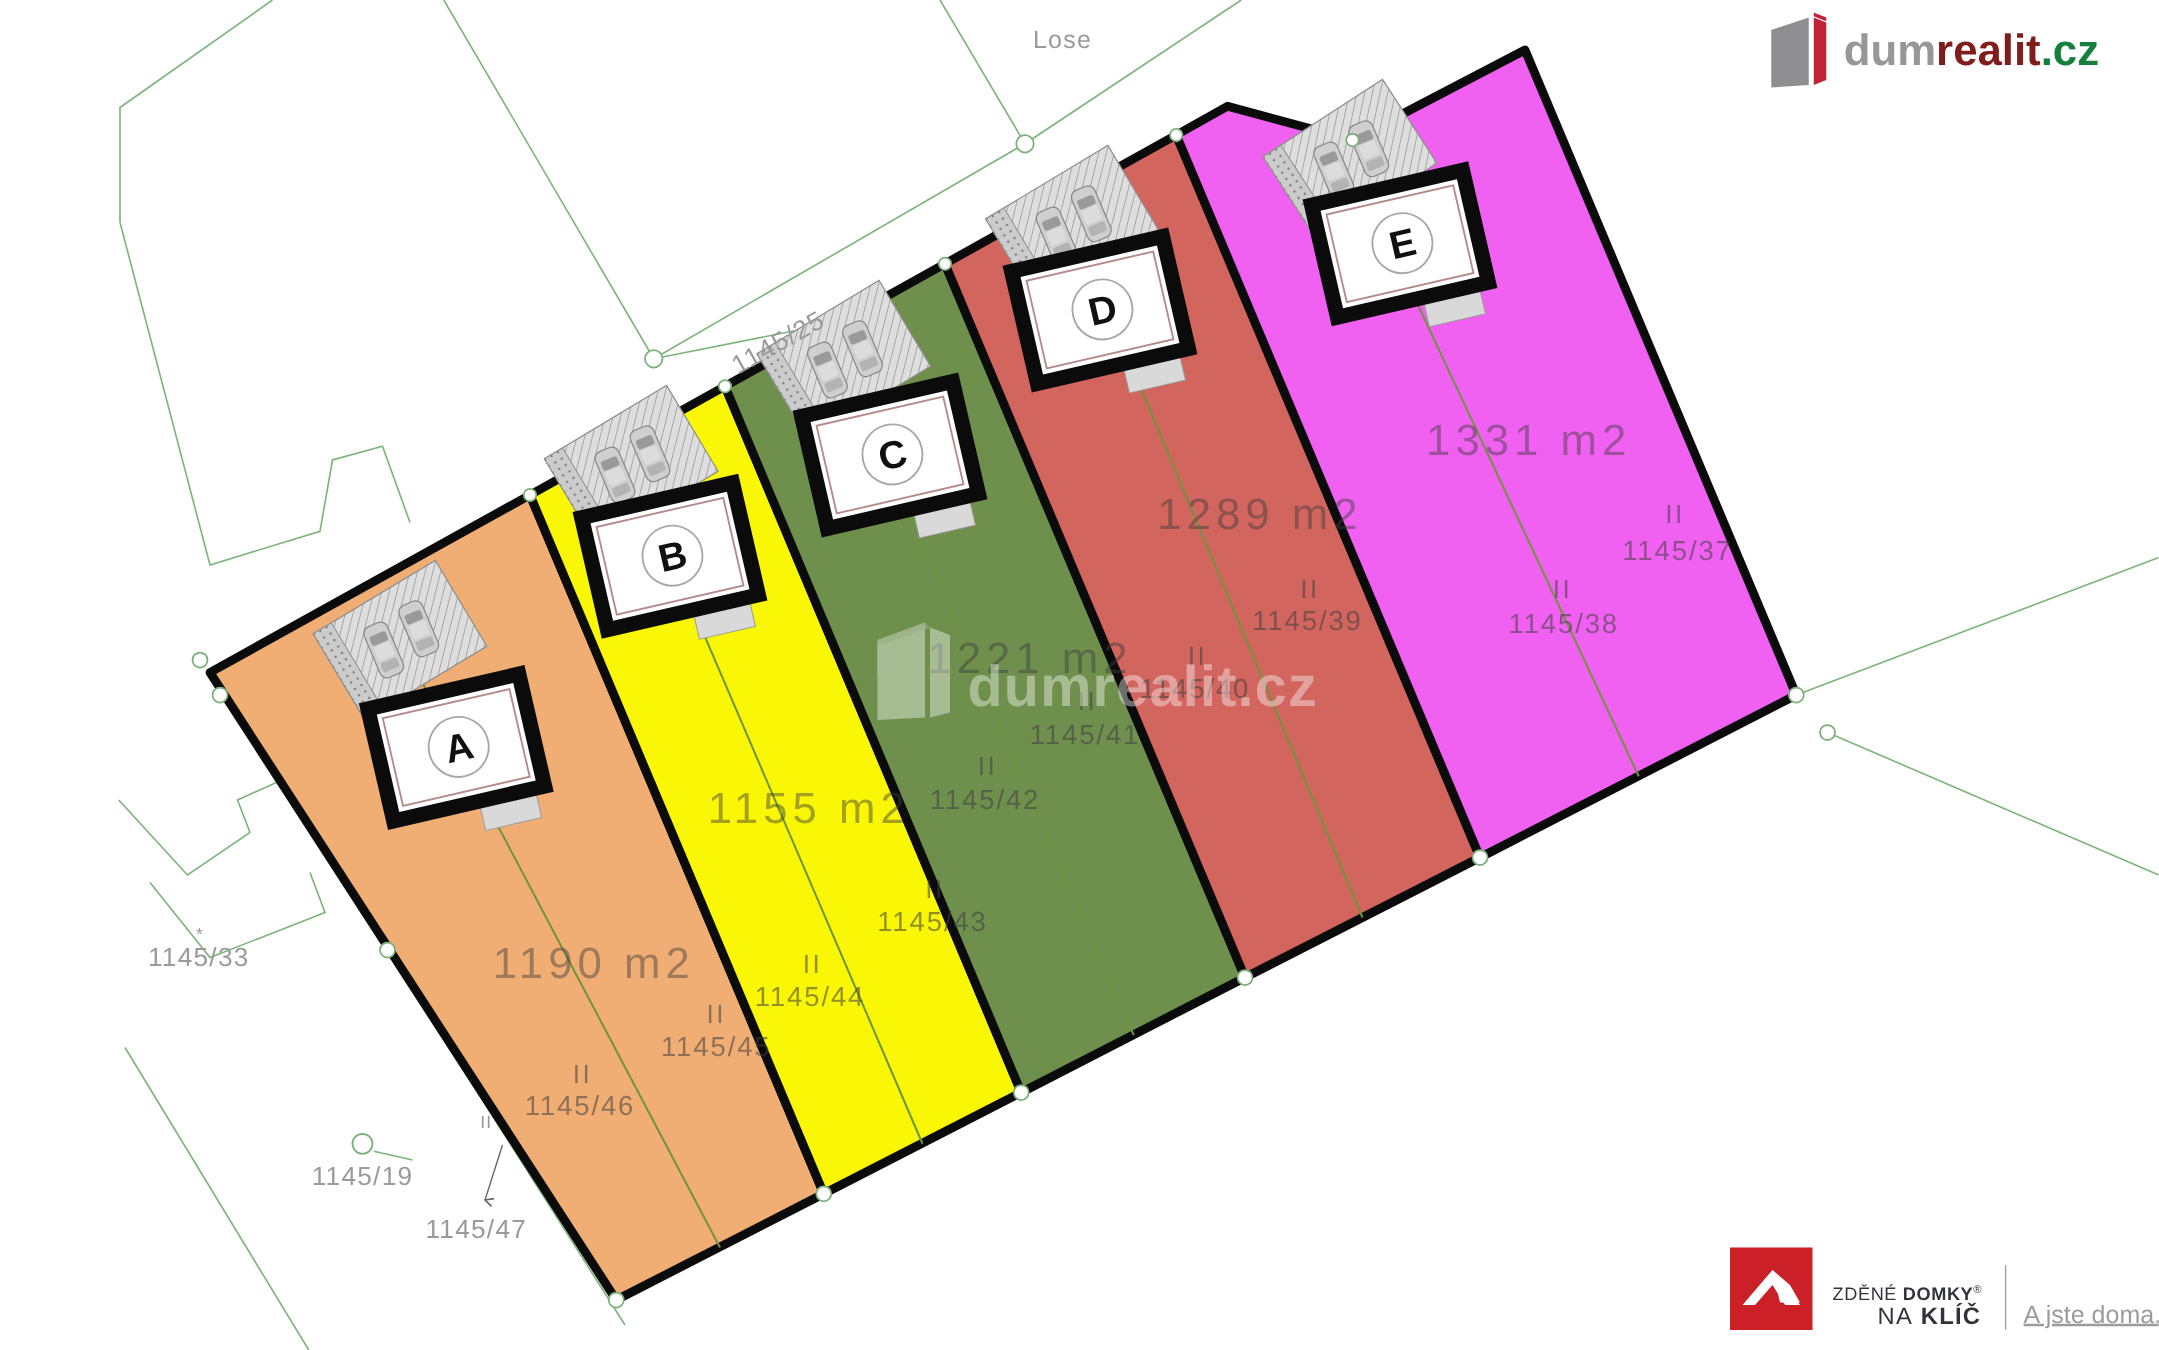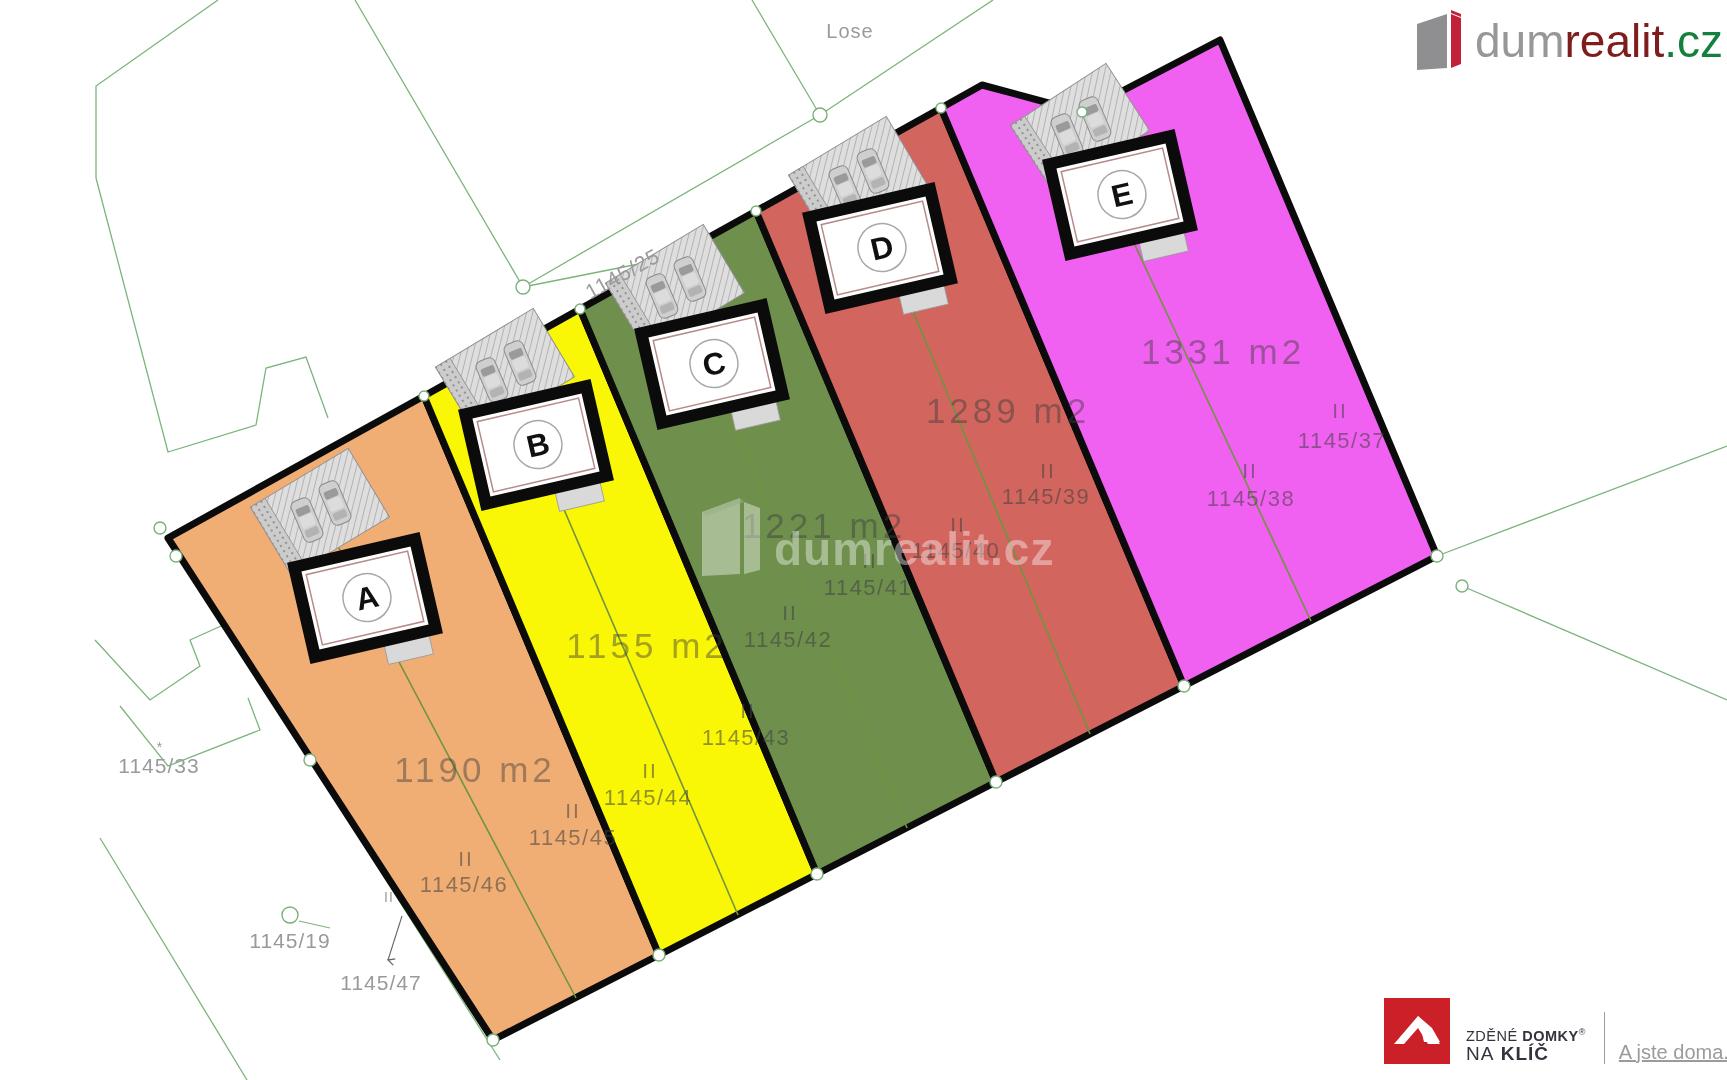--- a/index.html
+++ b/index.html
@@ -6,29 +6,29 @@
     font-family:"Liberation Sans",sans-serif;}
   .stage{position:relative;width:1727px;height:1080px;background:#fff;}
   svg text{font-family:"Liberation Sans",sans-serif;}
   .cadlbl{fill:#9a9a9a;font-size:21px;letter-spacing:1px;}
   .area{fill:#3c3c3c;opacity:.45;font-size:35px;letter-spacing:4px;}
   .pnum{fill:#3f3f3f;opacity:.55;font-size:22px;letter-spacing:1.5px;}
   .pflo{fill:#3f3f3f;opacity:.55;font-size:21px;letter-spacing:2px;}
   .houseletter{font-size:31px;font-weight:bold;fill:#101010;}
   
   .toplogo{position:absolute;top:10px;left:1413px;display:flex;align-items:center;}
-  .toplogo .word{font-size:46px;font-weight:normal;letter-spacing:0;}
+  .toplogo .word{font-size:35px;font-weight:bold;letter-spacing:0;}
   
   .botlogo{position:absolute;left:1384px;top:998px;display:flex;align-items:flex-end;}
   .redsq{width:66px;height:66px;background:#cb2027;position:relative;flex:0 0 auto;}
   .bl-text{margin-left:16px;line-height:1.05;}
   .bl-line1{font-size:14.5px;color:#33333d;letter-spacing:.5px;white-space:nowrap;}
   .bl-line1 b{font-weight:bold;}
   .bl-reg{font-size:9px;vertical-align:super;}
-  .bl-line2{font-size:19px;color:#33333d;letter-spacing:1px;white-space:nowrap;}
+  .bl-line2{font-size:19px;color:#33333d;letter-spacing:1px;white-space:nowrap;margin-left:36px;}
   .bl-div{width:1px;height:52px;background:#9b9b9b;margin:0 14px 0 18px;}
   .bl-tag{font-size:20px;color:#9b9b9b;white-space:nowrap;text-decoration:underline;}
   .wm{position:absolute;left:700px;top:490px;opacity:.40;pointer-events:none;}
   .wm-row{display:flex;align-items:flex-end;}
   .wm-text{color:#ffffff;font-size:46px;font-weight:bold;margin-left:10px;letter-spacing:1px;}
 </style>
 </head>
 <body>
 
 <div class="stage">

